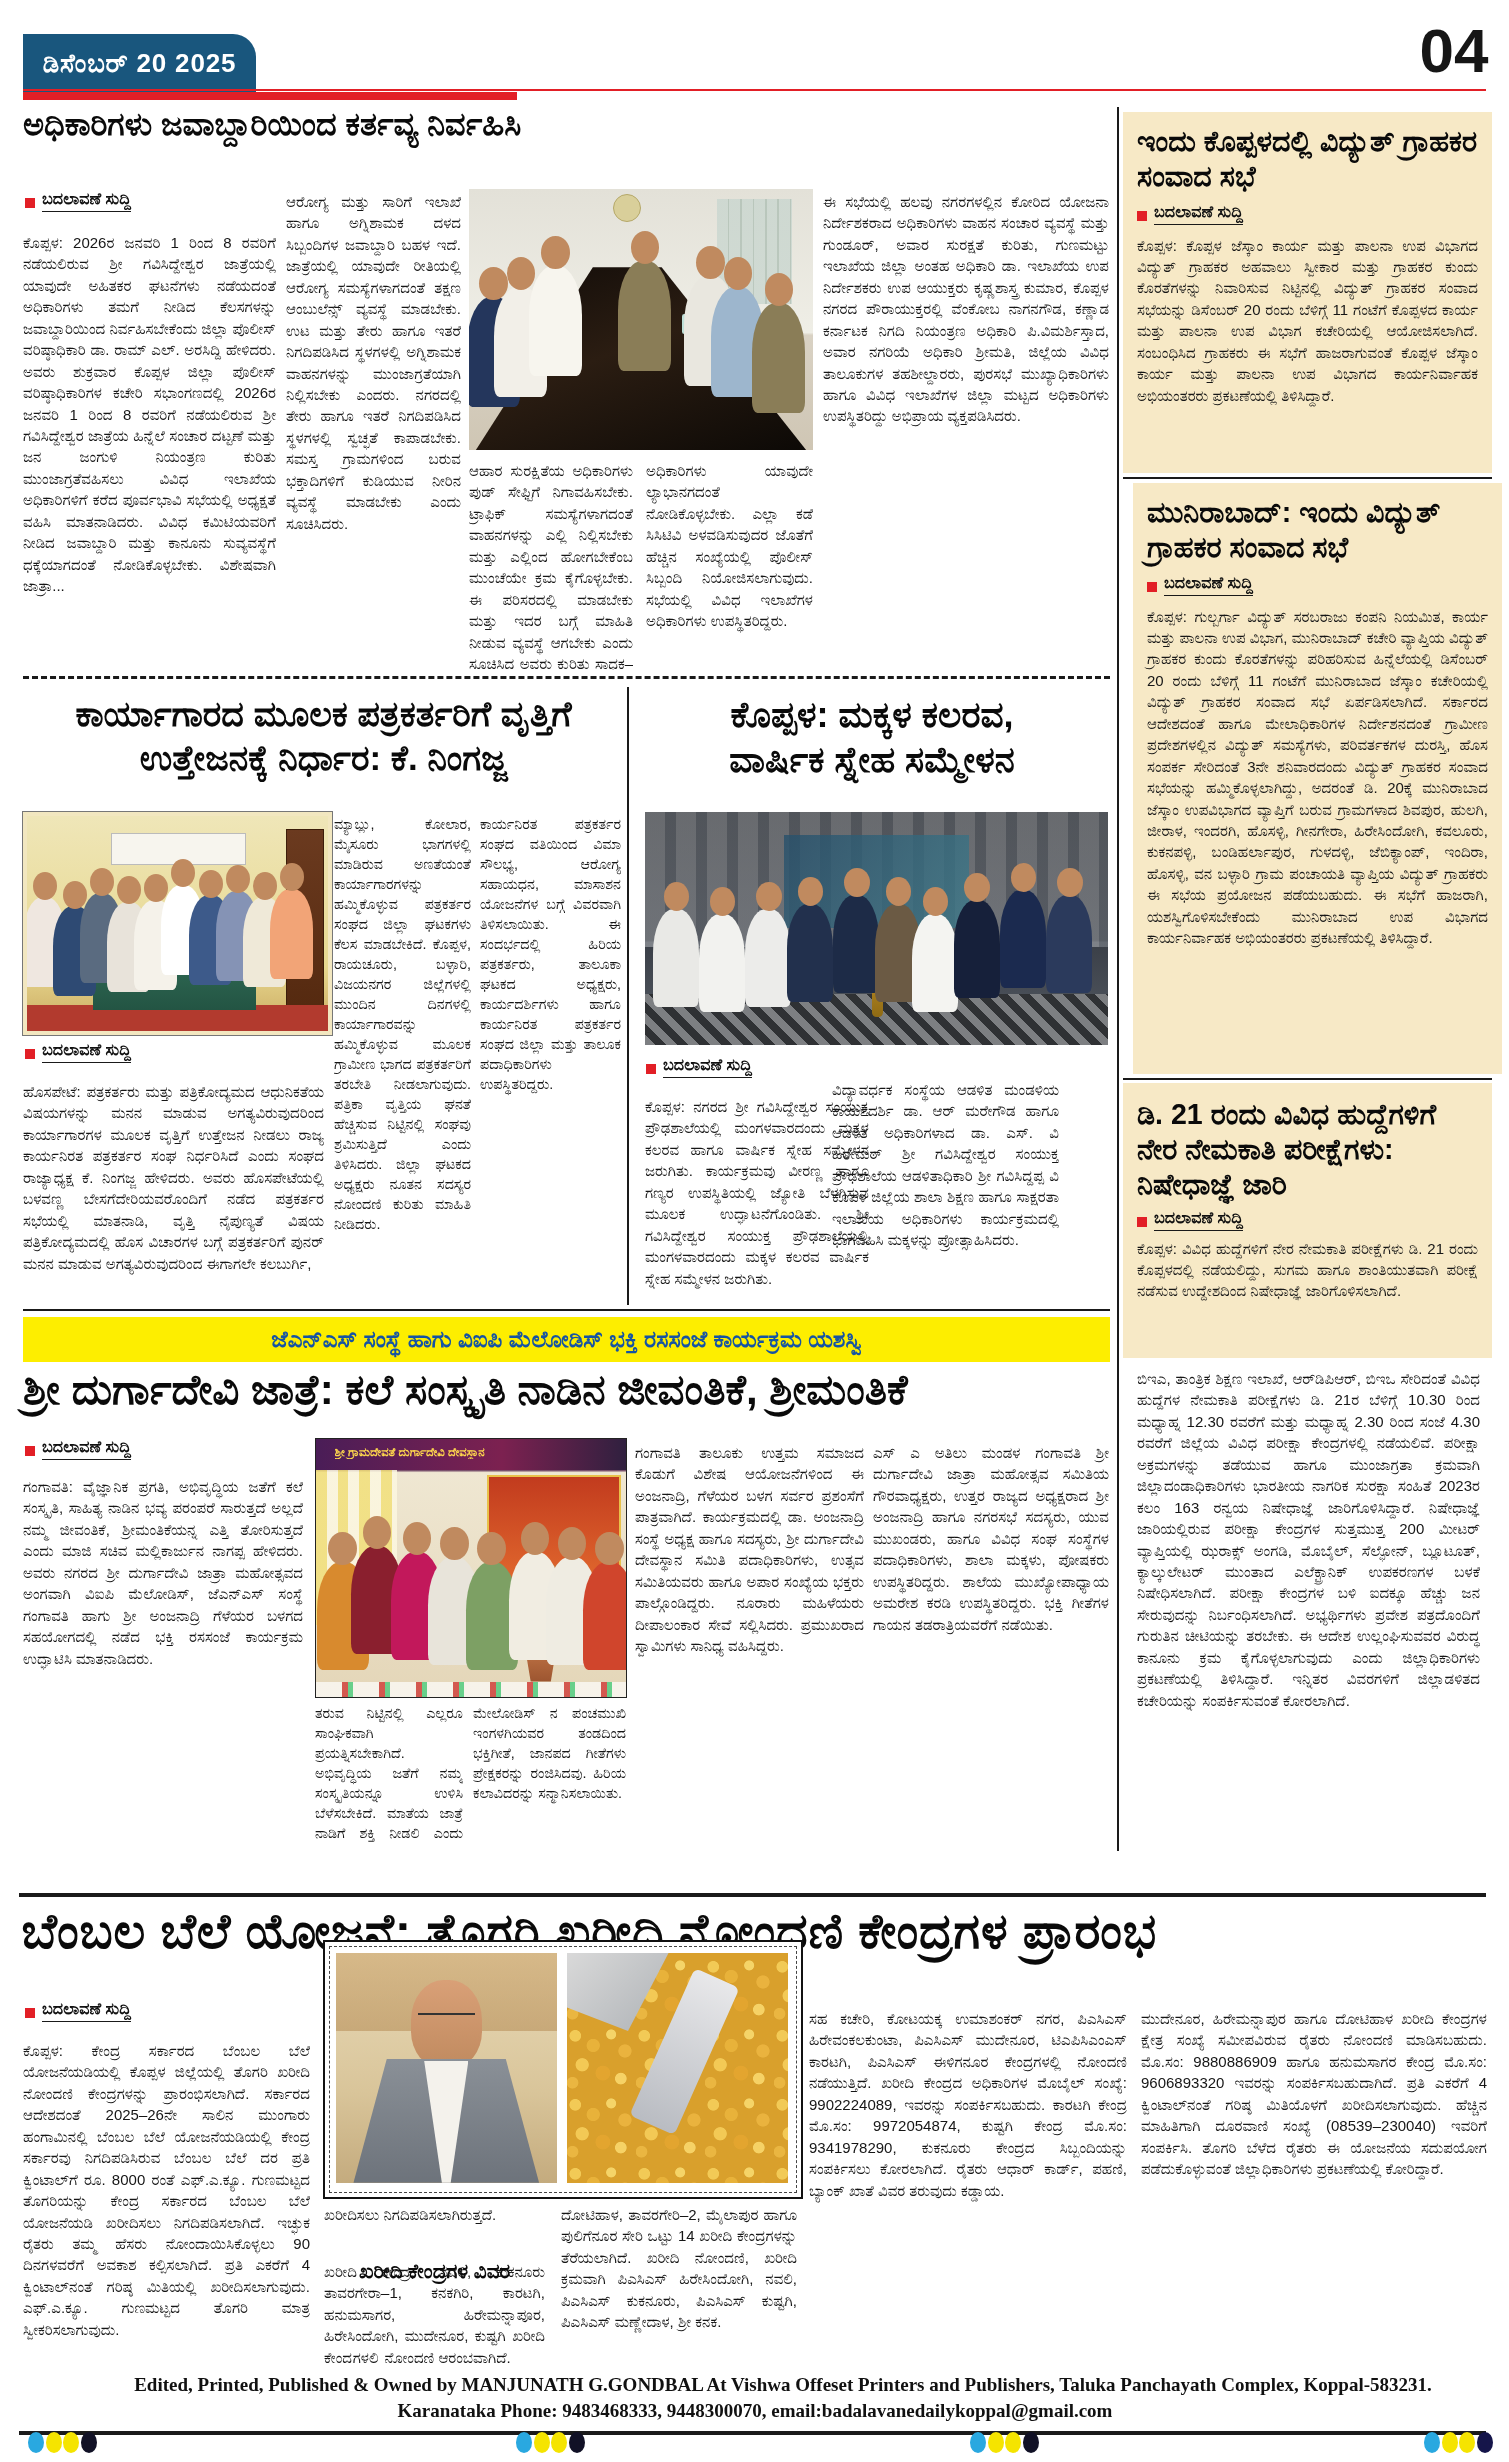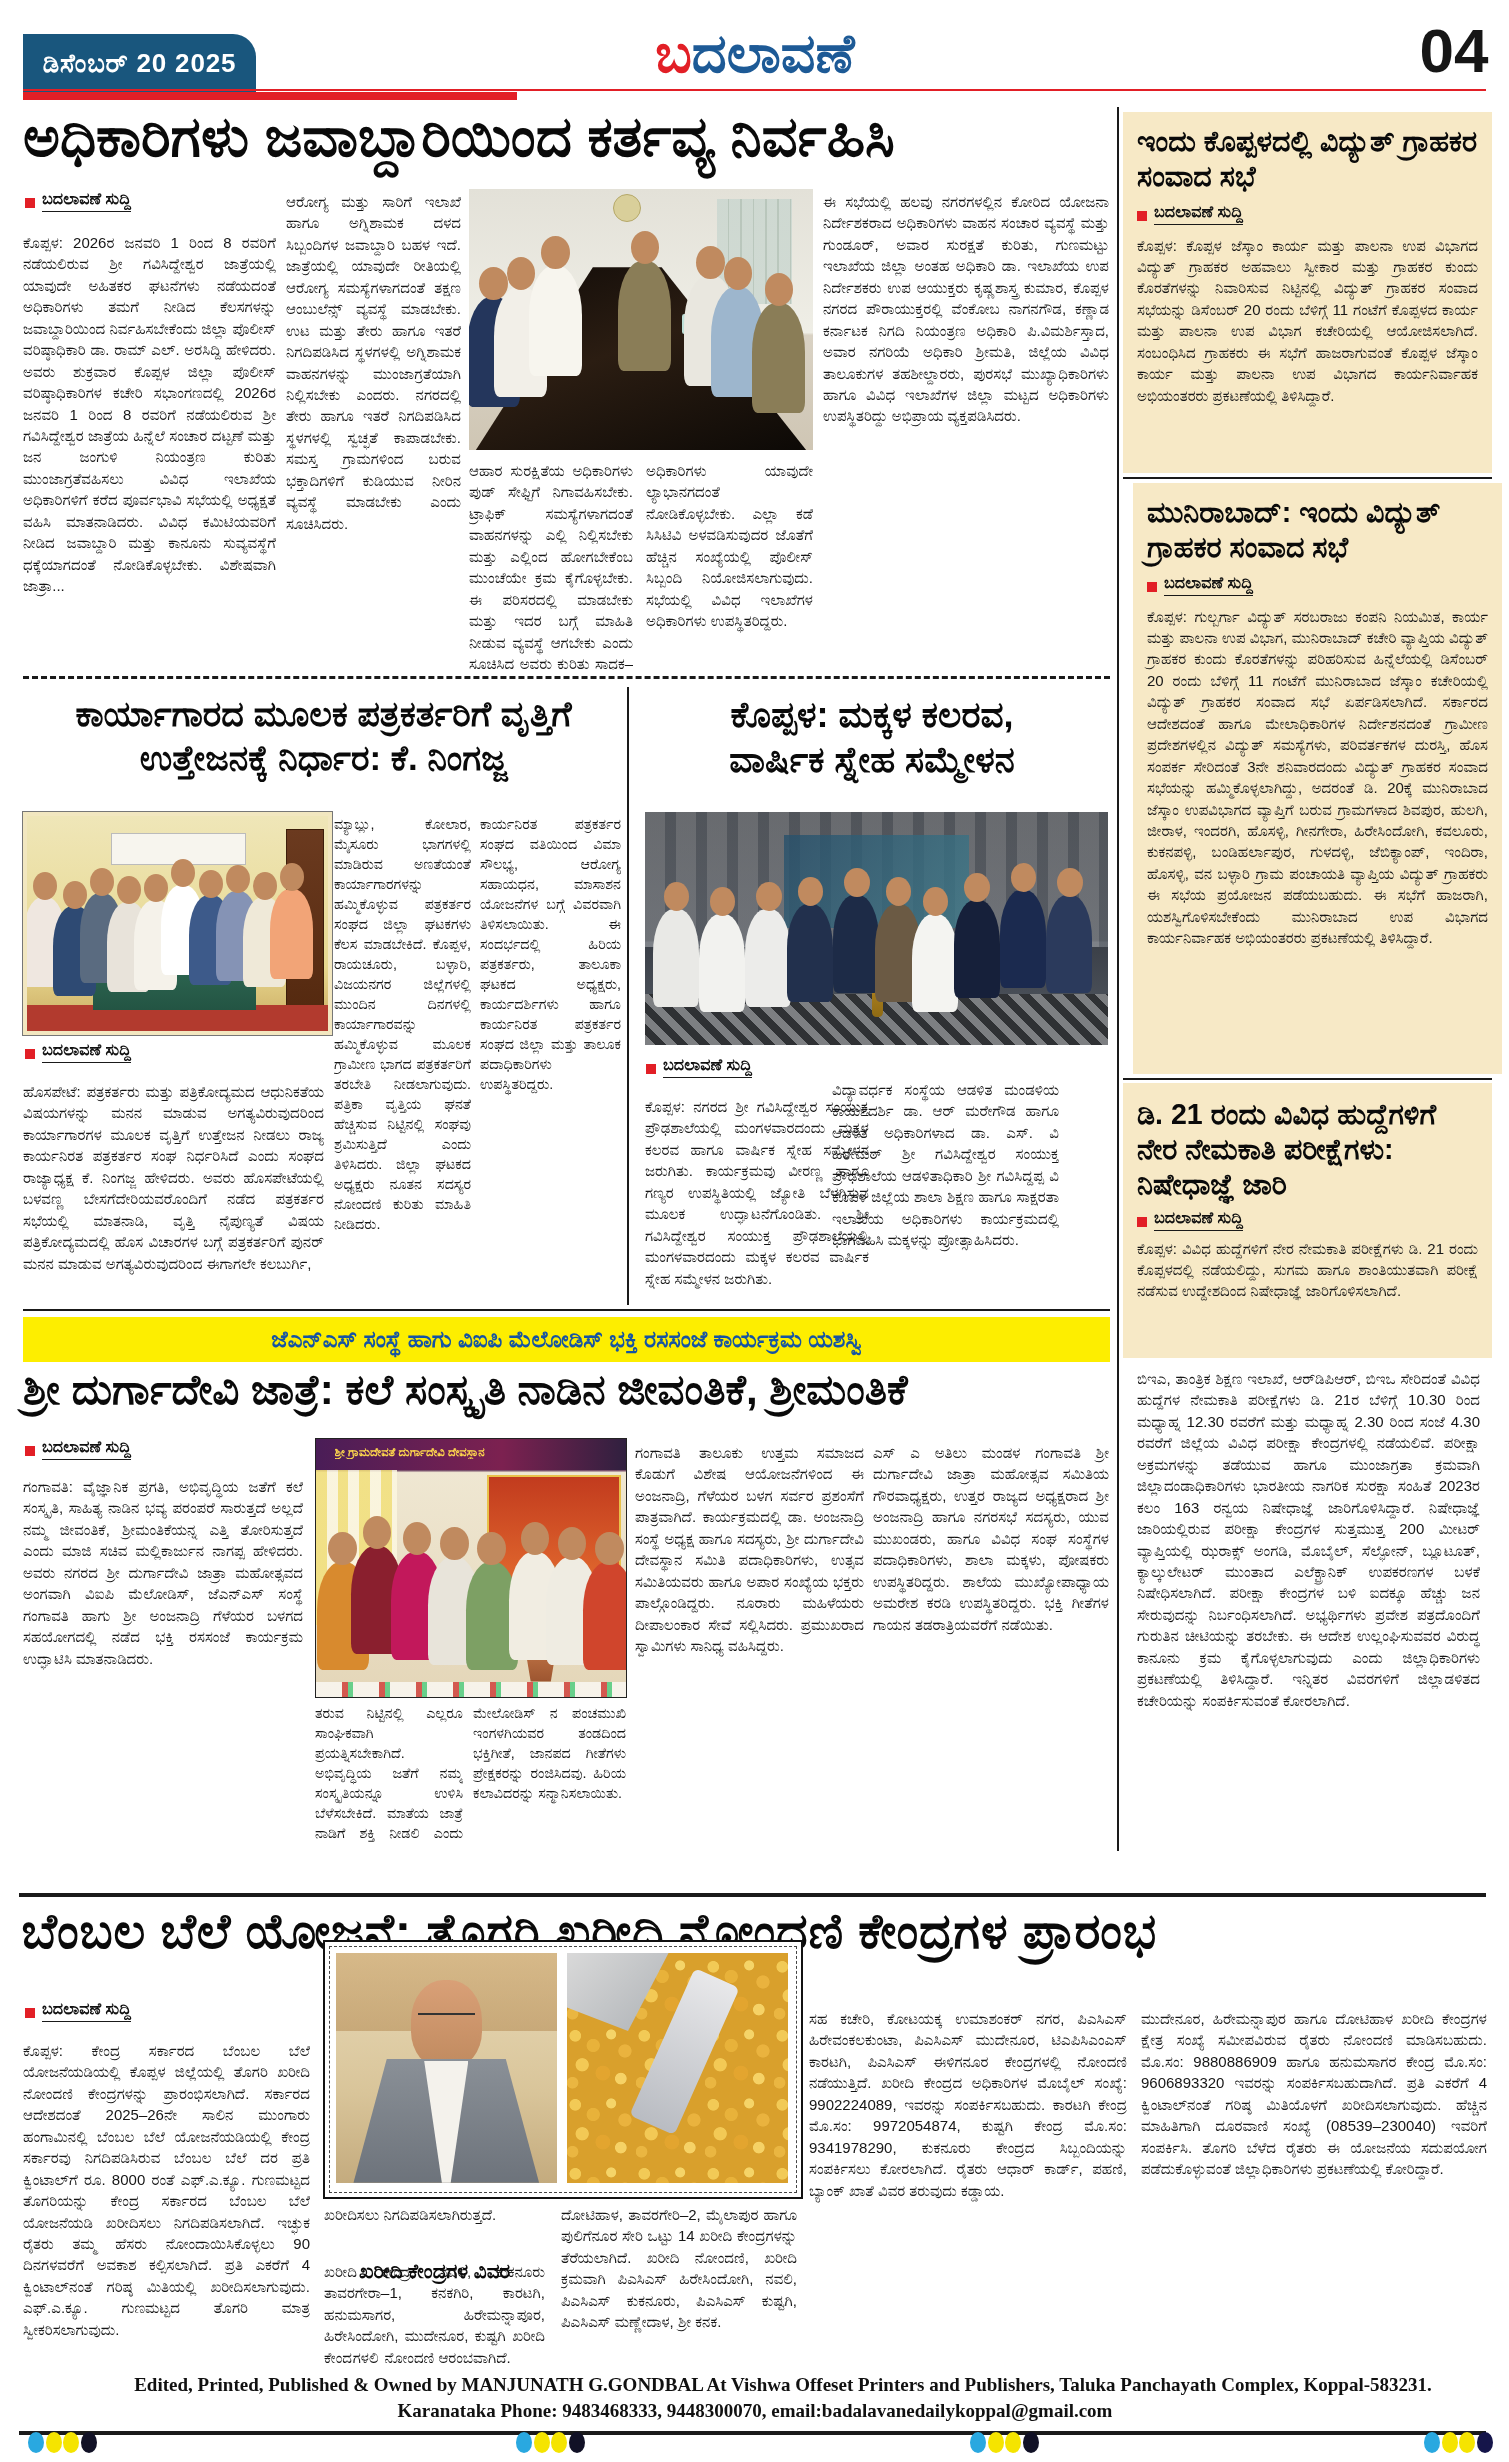--- a/index.html
+++ b/index.html
@@ -28,36 +28,33 @@
 </head>
 <body>
 
 <div class="page">
 
   <div class="abs" style="left:23px;top:34px;width:233px;height:59px;background:#19567d;border-radius:0 23px 0 0;
               display:flex;align-items:center;justify-content:center;">
     <span style="color:#fff;font-weight:bold;font-size:26px;letter-spacing:0.8px;">ಡಿಸೆಂಬರ್ 20 2025</span>
   </div>
 
-  <div class="abs" style="left:0;top:21.6px;width:1510px;text-align:center;font-weight:bold;font-size:54px;">
-    <span style="color:#e21f26;">ಬ</span><span style="color:#1d5a96;">ದಲಾವಣೆ</span>
-  </div>
 
   <div class="abs" style="right:21.6px;top:15.4px;font-size:62px;font-weight:bold;color:#161616;">04</div>
 
   <div class="abs" style="left:23px;top:89px;width:1463px;height:2.3px;background:#e21f26;"></div>
   <div class="abs" style="left:23px;top:92px;width:494px;height:7.7px;background:#e21f26;"></div>
 
   <div class="vline" style="left:1117px;top:107px;height:1744px;width:2.3px;"></div>
   <div class="hline-dash" style="left:23px;top:676px;width:1087px;"></div>
   <div class="vline" style="left:627px;top:687px;height:618px;"></div>
   <div class="hline" style="left:23px;top:1309px;width:1087px;"></div>
   <div class="hline" style="left:19.3px;top:1893px;width:1467px;height:3.9px;"></div>
 
-  <div class="abs hl" style="left:23px;top:108px;width:1085px;font-size:56px;line-height:1.05;">ಅಧಿಕಾರಿಗಳು ಜವಾಬ್ದಾರಿಯಿಂದ ಕರ್ತವ್ಯ ನಿರ್ವಹಿಸಿ</div>
+  <div class="abs hl" style="left:23px;top:108px;width:1085px;font-size:32px;line-height:1.05;">ಅಧಿಕಾರಿಗಳು ಜವಾಬ್ದಾರಿಯಿಂದ ಕರ್ತವ್ಯ ನಿರ್ವಹಿಸಿ</div>
 
   <div class="abs byline" style="left:25px;top:190px;">
     <span class="sq"></span>
     <span class="lbl">ಬದಲಾವಣೆ ಸುದ್ದಿ</span>
   </div>
 
   <div class="abs txt" style="left:23px;top:232px;width:253px;height:439px;">ಕೊಪ್ಪಳ: 2026ರ ಜನವರಿ 1 ರಿಂದ 8 ರವರಿಗೆ ನಡೆಯಲಿರುವ ಶ್ರೀ ಗವಿಸಿದ್ದೇಶ್ವರ ಜಾತ್ರೆಯಲ್ಲಿ ಯಾವುದೇ ಅಹಿತಕರ ಘಟನೆಗಳು ನಡೆಯದಂತೆ ಅಧಿಕಾರಿಗಳು ತಮಗೆ ನೀಡಿದ ಕೆಲಸಗಳನ್ನು ಜವಾಬ್ದಾರಿಯಿಂದ ನಿರ್ವಹಿಸಬೇಕೆಂದು ಜಿಲ್ಲಾ ಪೊಲೀಸ್ ವರಿಷ್ಠಾಧಿಕಾರಿ ಡಾ. ರಾಮ್ ಎಲ್. ಅರಸಿದ್ದಿ ಹೇಳಿದರು. ಅವರು ಶುಕ್ರವಾರ ಕೊಪ್ಪಳ ಜಿಲ್ಲಾ ಪೊಲೀಸ್ ವರಿಷ್ಠಾಧಿಕಾರಿಗಳ ಕಚೇರಿ ಸಭಾಂಗಣದಲ್ಲಿ 2026ರ ಜನವರಿ 1 ರಿಂದ 8 ರವರಿಗೆ ನಡೆಯಲಿರುವ ಶ್ರೀ ಗವಿಸಿದ್ದೇಶ್ವರ ಜಾತ್ರೆಯ ಹಿನ್ನೆಲೆ ಸಂಚಾರ ದಟ್ಟಣೆ ಮತ್ತು ಜನ ಜಂಗುಳಿ ನಿಯಂತ್ರಣ ಕುರಿತು ಮುಂಜಾಗ್ರತೆವಹಿಸಲು ವಿವಿಧ ಇಲಾಖೆಯ ಅಧಿಕಾರಿಗಳಿಗೆ ಕರೆದ ಪೂರ್ವಭಾವಿ ಸಭೆಯಲ್ಲಿ ಅಧ್ಯಕ್ಷತೆ ವಹಿಸಿ ಮಾತನಾಡಿದರು. ವಿವಿಧ ಕಮಿಟಿಯವರಿಗೆ ನೀಡಿದ ಜವಾಬ್ದಾರಿ ಮತ್ತು ಕಾನೂನು ಸುವ್ಯವಸ್ಥೆಗೆ ಧಕ್ಕೆಯಾಗದಂತೆ ನೋಡಿಕೊಳ್ಳಬೇಕು. ವಿಶೇಷವಾಗಿ ಜಾತ್ರಾ...</div>
   <div class="abs txt" style="left:286px;top:191px;width:175px;height:479px;">ಆರೋಗ್ಯ ಮತ್ತು ಸಾರಿಗೆ ಇಲಾಖೆ ಹಾಗೂ ಅಗ್ನಿಶಾಮಕ ದಳದ ಸಿಬ್ಬಂದಿಗಳ ಜವಾಬ್ದಾರಿ ಬಹಳ ಇದೆ. ಜಾತ್ರೆಯಲ್ಲಿ ಯಾವುದೇ ರೀತಿಯಲ್ಲಿ ಆರೋಗ್ಯ ಸಮಸ್ಯೆಗಳಾಗದಂತೆ ತಕ್ಷಣ ಆಂಬುಲೆನ್ಸ್ ವ್ಯವಸ್ಥೆ ಮಾಡಬೇಕು. ಉಟ ಮತ್ತು ತೇರು ಹಾಗೂ ಇತರೆ ನಿಗದಿಪಡಿಸಿದ ಸ್ಥಳಗಳಲ್ಲಿ ಅಗ್ನಿಶಾಮಕ ವಾಹನಗಳನ್ನು ಮುಂಜಾಗ್ರತೆಯಾಗಿ ನಿಲ್ಲಿಸಬೇಕು ಎಂದರು. ನಗರದಲ್ಲಿ ತೇರು ಹಾಗೂ ಇತರೆ ನಿಗದಿಪಡಿಸಿದ ಸ್ಥಳಗಳಲ್ಲಿ ಸ್ವಚ್ಛತೆ ಕಾಪಾಡಬೇಕು. ಸಮಸ್ತ ಗ್ರಾಮಗಳಿಂದ ಬರುವ ಭಕ್ತಾದಿಗಳಿಗೆ ಕುಡಿಯುವ ನೀರಿನ ವ್ಯವಸ್ಥೆ ಮಾಡಬೇಕು ಎಂದು ಸೂಚಿಸಿದರು.</div>
 
   <div class="photo" style="left:469px;top:189px;width:344px;height:261px;

